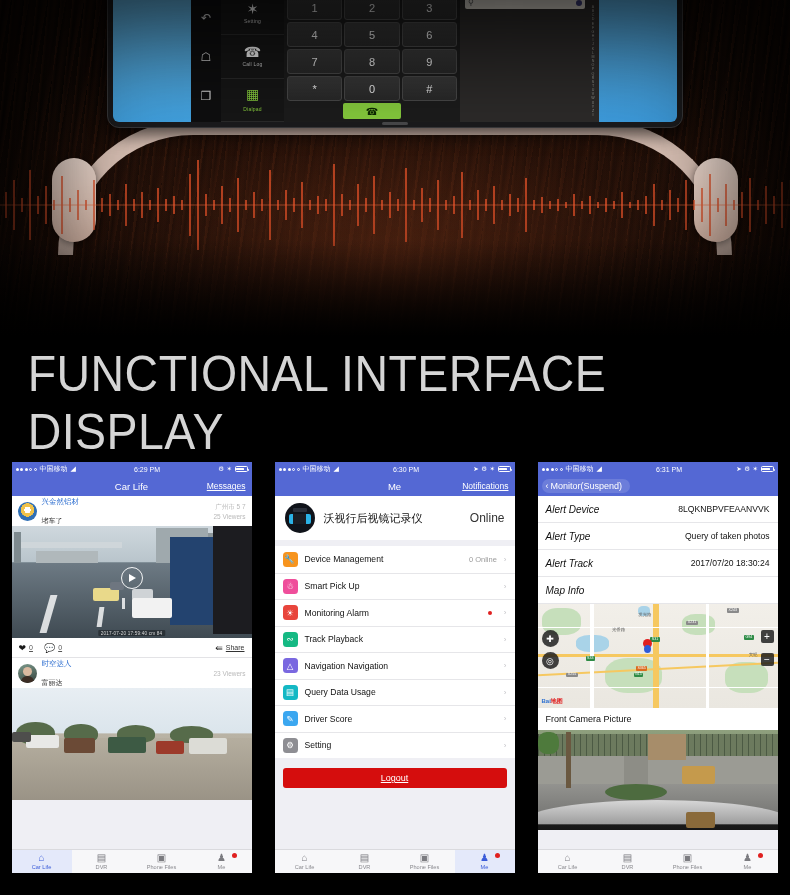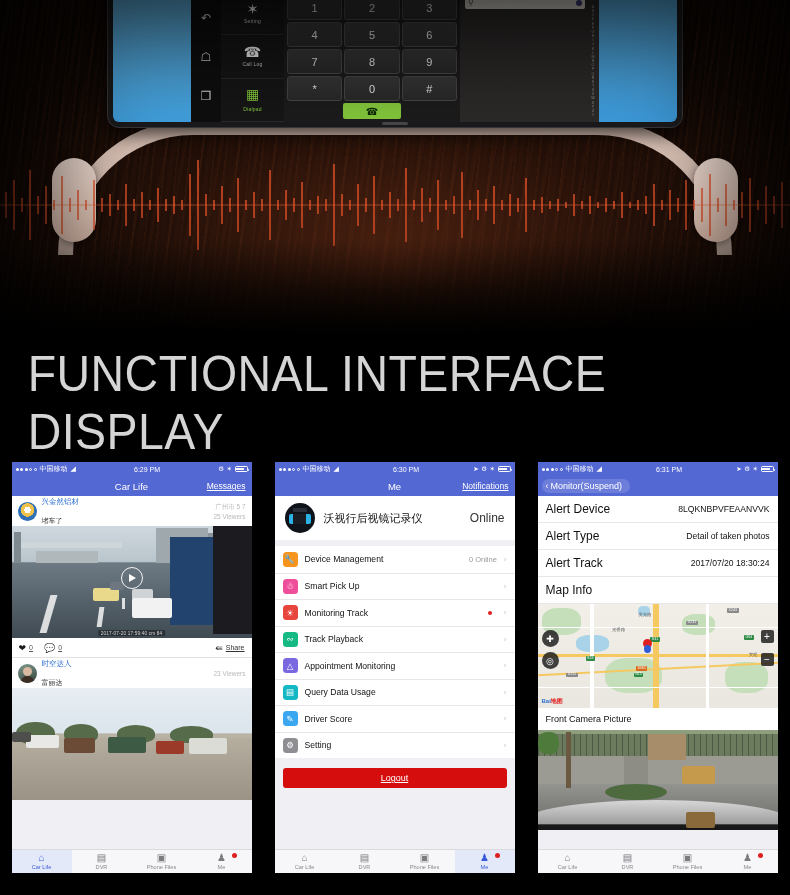--- a/index.html
+++ b/index.html
@@ -173,21 +173,21 @@
          color:#fff;font-size:8.5px;flex:0 0 auto;}
   .li-lb{flex:1;font-size:8.6px;color:#111;}
   .li-val{font-size:7.5px;color:#9b9b9b;}
   .li-dot{width:4px;height:4px;border-radius:50%;background:#e02020;}
   .li-ch{font-size:8px;color:#c4c4c8;}
   .logout{margin:10px 8px 0;height:20px;background:#d50d0d;border-radius:3px;display:flex;
           align-items:center;justify-content:center;color:#fff;font-size:9px;text-decoration:underline;}
 
   
   .kv{background:#fff;height:27px;display:flex;align-items:center;padding:0 8px;border-bottom:1px solid #e6e6e9;}
-  .kv .k{font-size:12px;color:#111;}
+  .kv .k{font-size:10px;color:#111;font-style:italic;}
   .kv .v{margin-left:auto;font-size:8.6px;color:#111;}
   .map{height:104px;position:relative;overflow:hidden;
      background:linear-gradient(180deg,#f2efe9,#eae7e0);}
   .mroad{position:absolute;background:#f6c860;}
   .mroad.w{background:#fff;}
   .mgreen{position:absolute;background:#c6dfbb;border-radius:40%;}
   .mwater{position:absolute;background:#a9d3e8;border-radius:40%;}
   .mshield{position:absolute;background:#2e8b45;color:#fff;font-size:3.6px;border-radius:1px;
            padding:.5px 1.5px;line-height:1;}
   .mpin{position:absolute;left:44%;top:34%;width:9px;height:13px;}
@@ -606,32 +606,32 @@
               <span class="li-val">0 Online</span>
               <span class="li-ch">›</span>
             </div>
             <div class="li">
               <span class="li-ic" style="background:#ef4e9b">☃</span>
               <span class="li-lb">Smart  Pick Up</span>
               <span class="li-ch">›</span>
             </div>
             <div class="li">
               <span class="li-ic" style="background:#e8453c">☀</span>
-              <span class="li-lb">Monitoring Track</span>
+              <span class="li-lb">Monitoring Alarm</span>
               <span class="li-dot"></span>
               <span class="li-ch" style="margin-left:5px">›</span>
             </div>
             <div class="li">
               <span class="li-ic" style="background:#15b983">∾</span>
               <span class="li-lb">Track Playback</span>
               <span class="li-ch">›</span>
             </div>
             <div class="li">
               <span class="li-ic" style="background:#7a68e0">△</span>
-              <span class="li-lb">Appointment Monitoring</span>
+              <span class="li-lb">Navigation Navigation</span>
               <span class="li-ch">›</span>
             </div>
             <div class="li">
               <span class="li-ic" style="background:#14b8c4">▤</span>
               <span class="li-lb">Query Data Usage</span>
               <span class="li-ch">›</span>
             </div>
             <div class="li">
               <span class="li-ic" style="background:#3ba7f0">✎</span>
               <span class="li-lb">Driver Score</span>
@@ -698,21 +698,21 @@
           </span>
         </div>
 
         <div class="body">
           <div class="kv">
             <span class="k">Alert Device</span>
             <span class="v">8LQKNBPVFEAANVVK</span>
           </div>
           <div class="kv">
             <span class="k">Alert Type</span>
-            <span class="v">Detail of taken photos</span>
+            <span class="v">Query of taken photos</span>
           </div>
           <div class="kv">
             <span class="k">Alert Track</span>
             <span class="v">2017/07/20 18:30:24</span>
           </div>
           <div class="kv">
             <span class="k">Map Info</span>
           </div>
 
           <div class="map">

